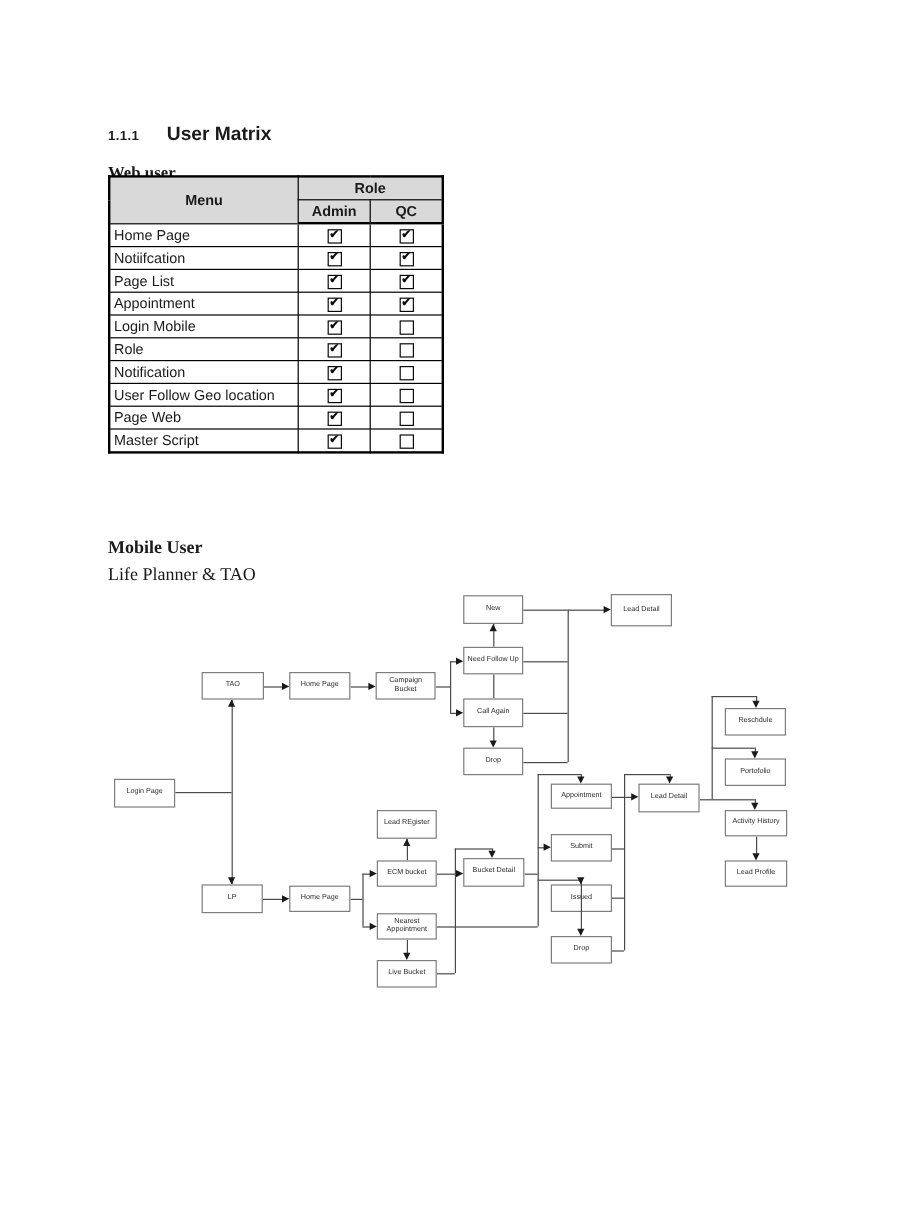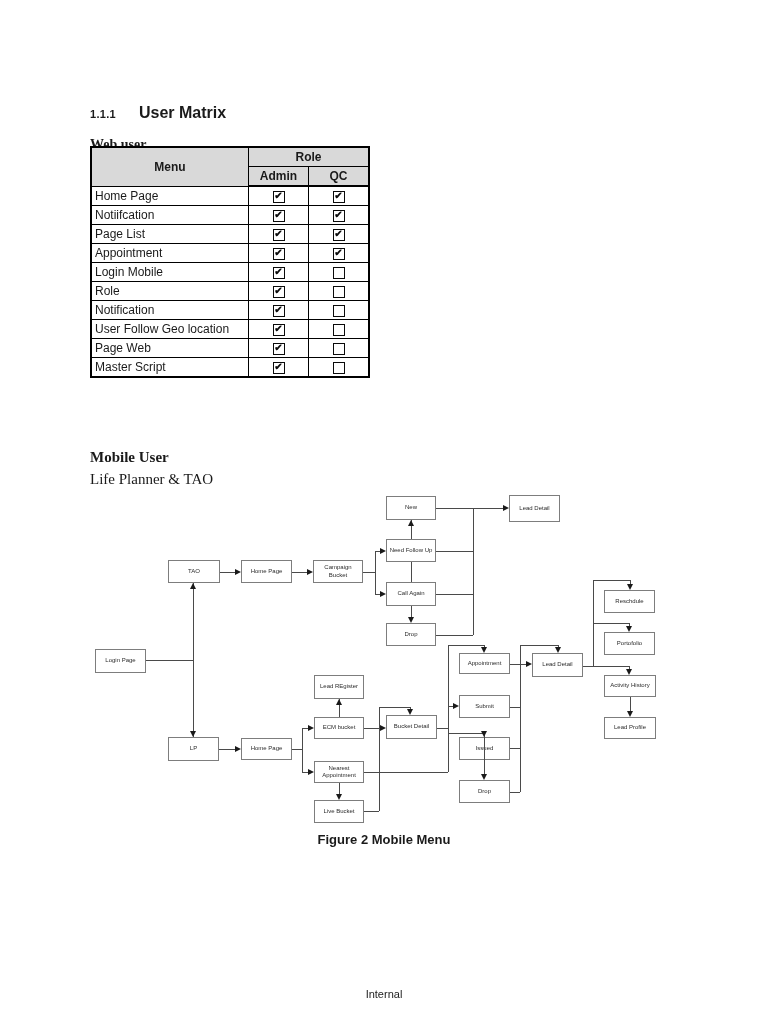--- a/index.html
+++ b/index.html
@@ -231,17 +231,15 @@
       <div class="ah d" style="left: 481px; top: 731px;"></div>
       <div class="ah d" style="left: 481px; top: 774px;"></div>
       <div class="ah r" style="left: 526px; top: 661px;"></div>
       <div class="ah d" style="left: 555px; top: 647px;"></div>
       <div class="ah d" style="left: 626px; top: 669px;"></div>
       <div class="ah d" style="left: 627px; top: 584px;"></div>
       <div class="ah d" style="left: 626px; top: 626px;"></div>
       <div class="ah d" style="left: 627px; top: 711px;"></div>
     </div>
 
-  <div class="fig-caption cap2">Figure 2 Mobile Menu</div>
-
-  <div class="footer">Internal</div>
+
 
 </div>
 
 </body></html>

